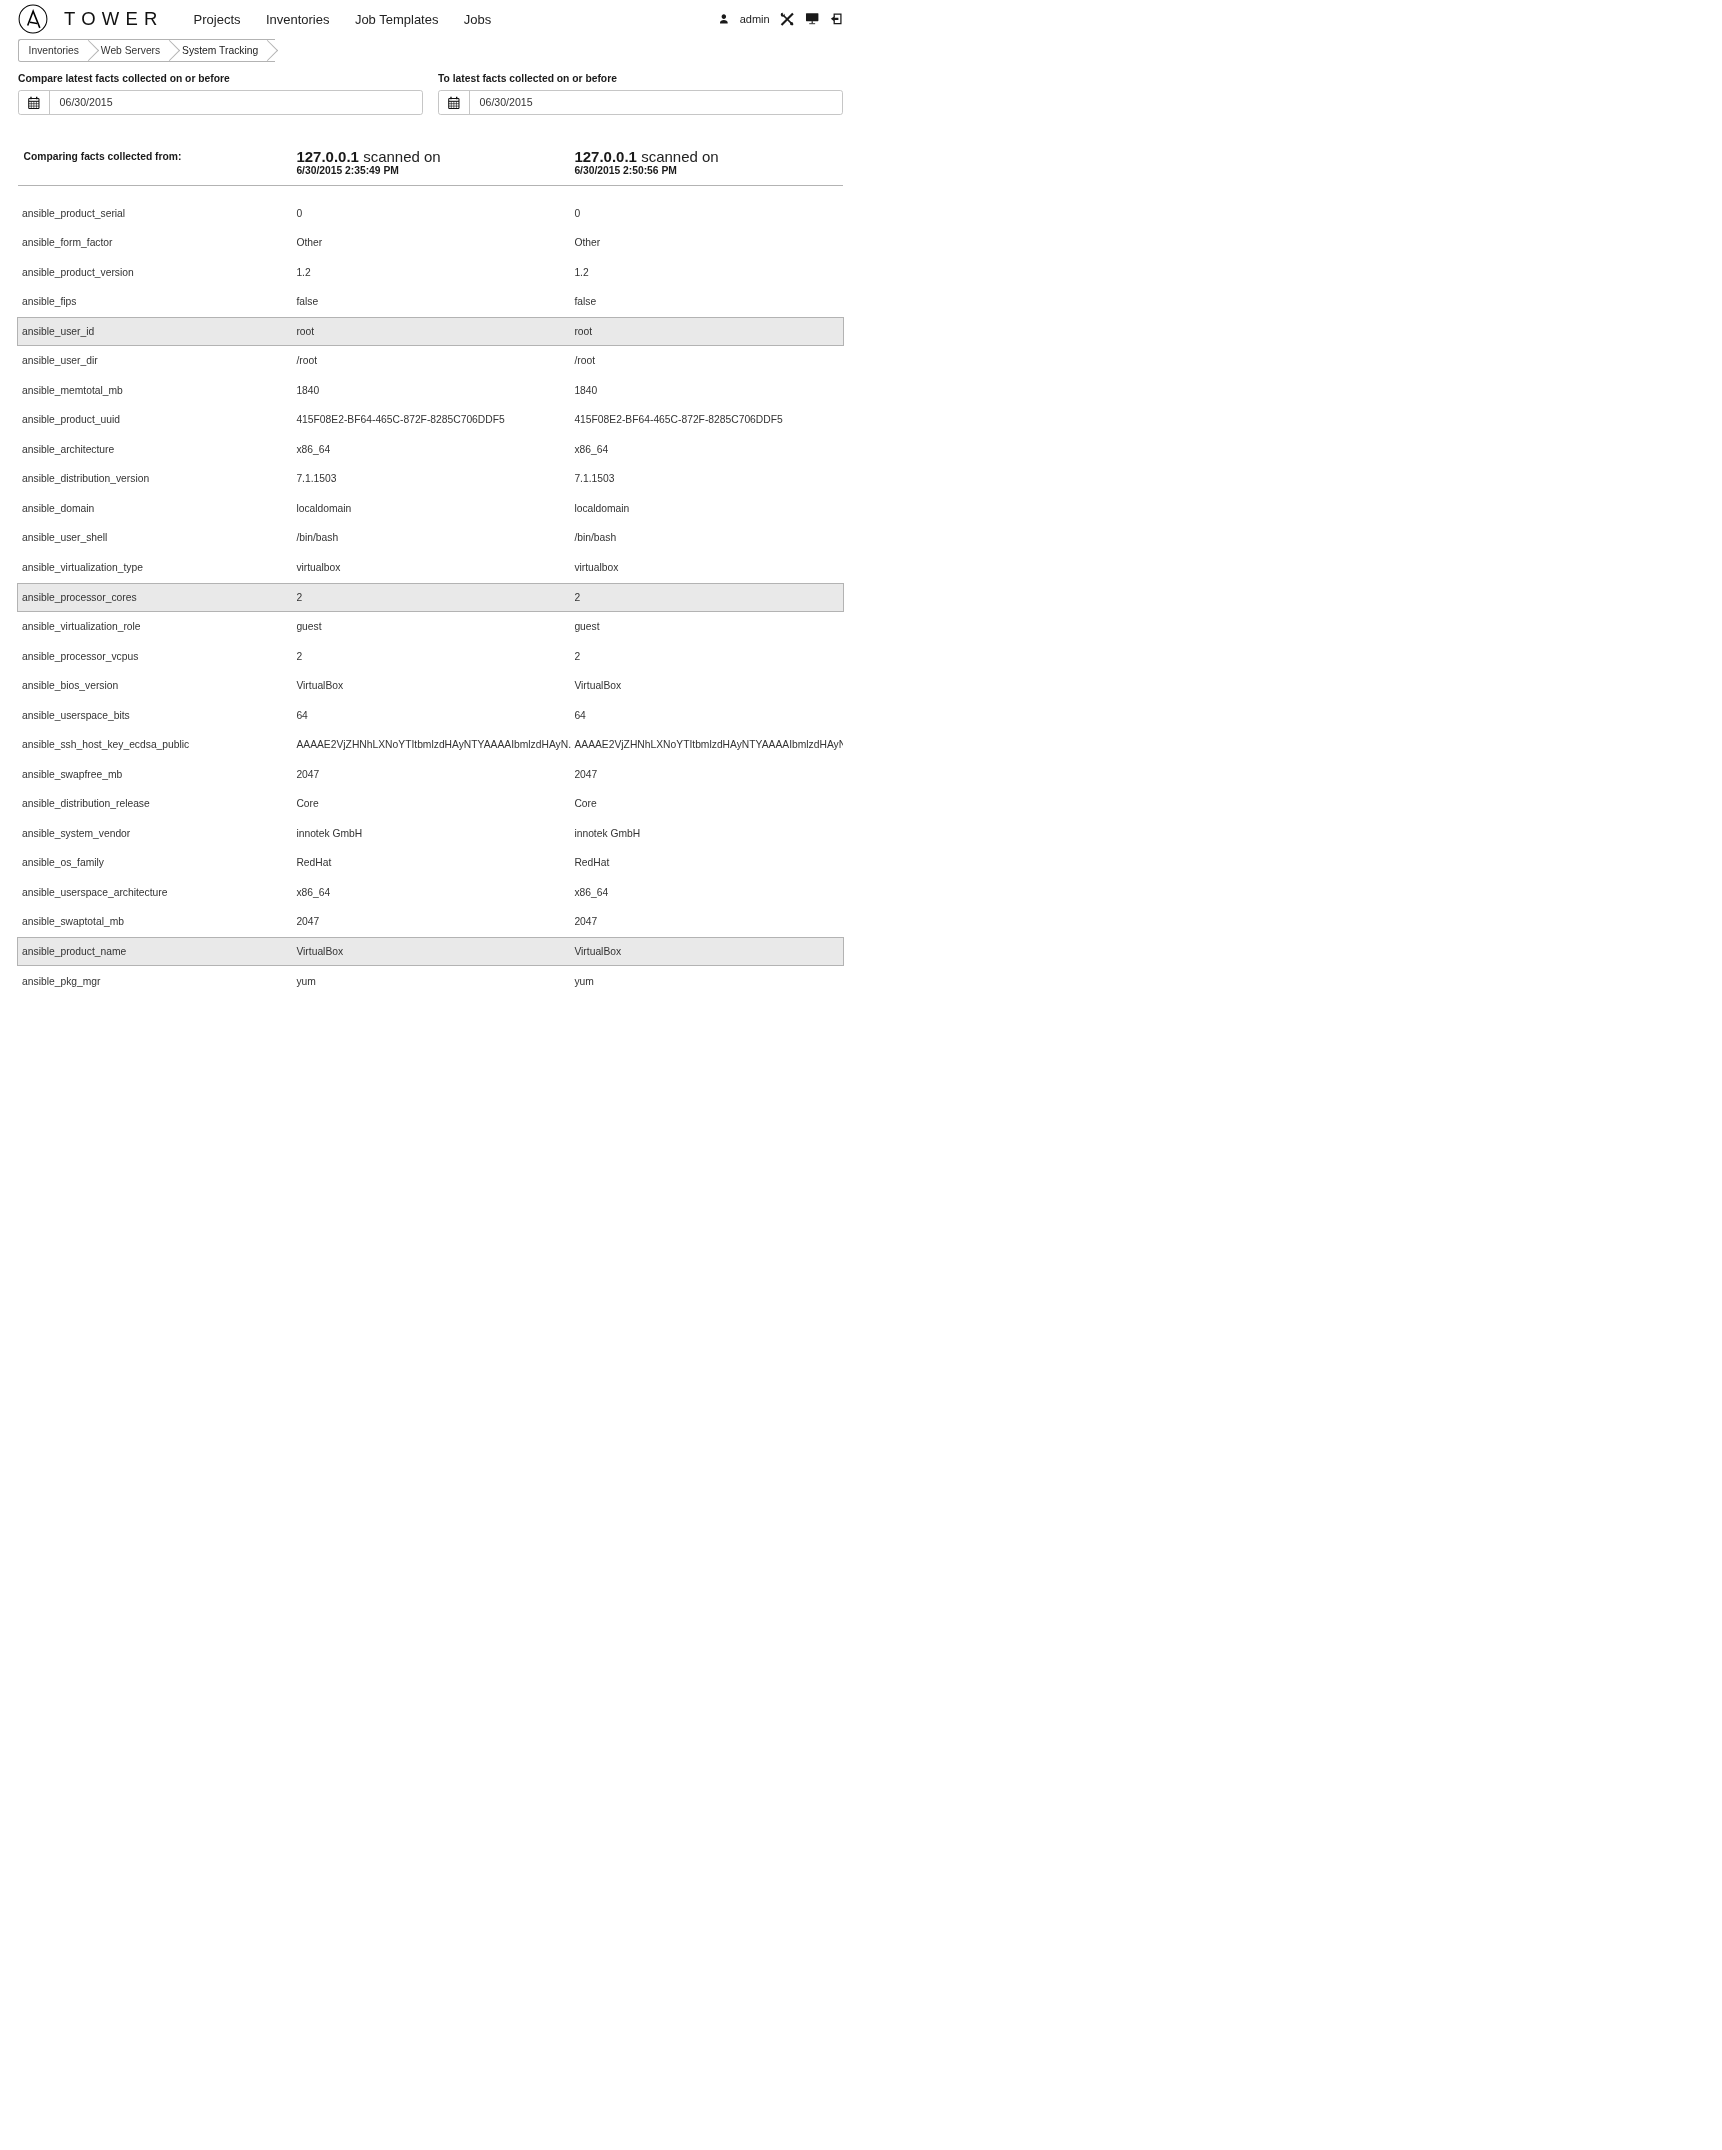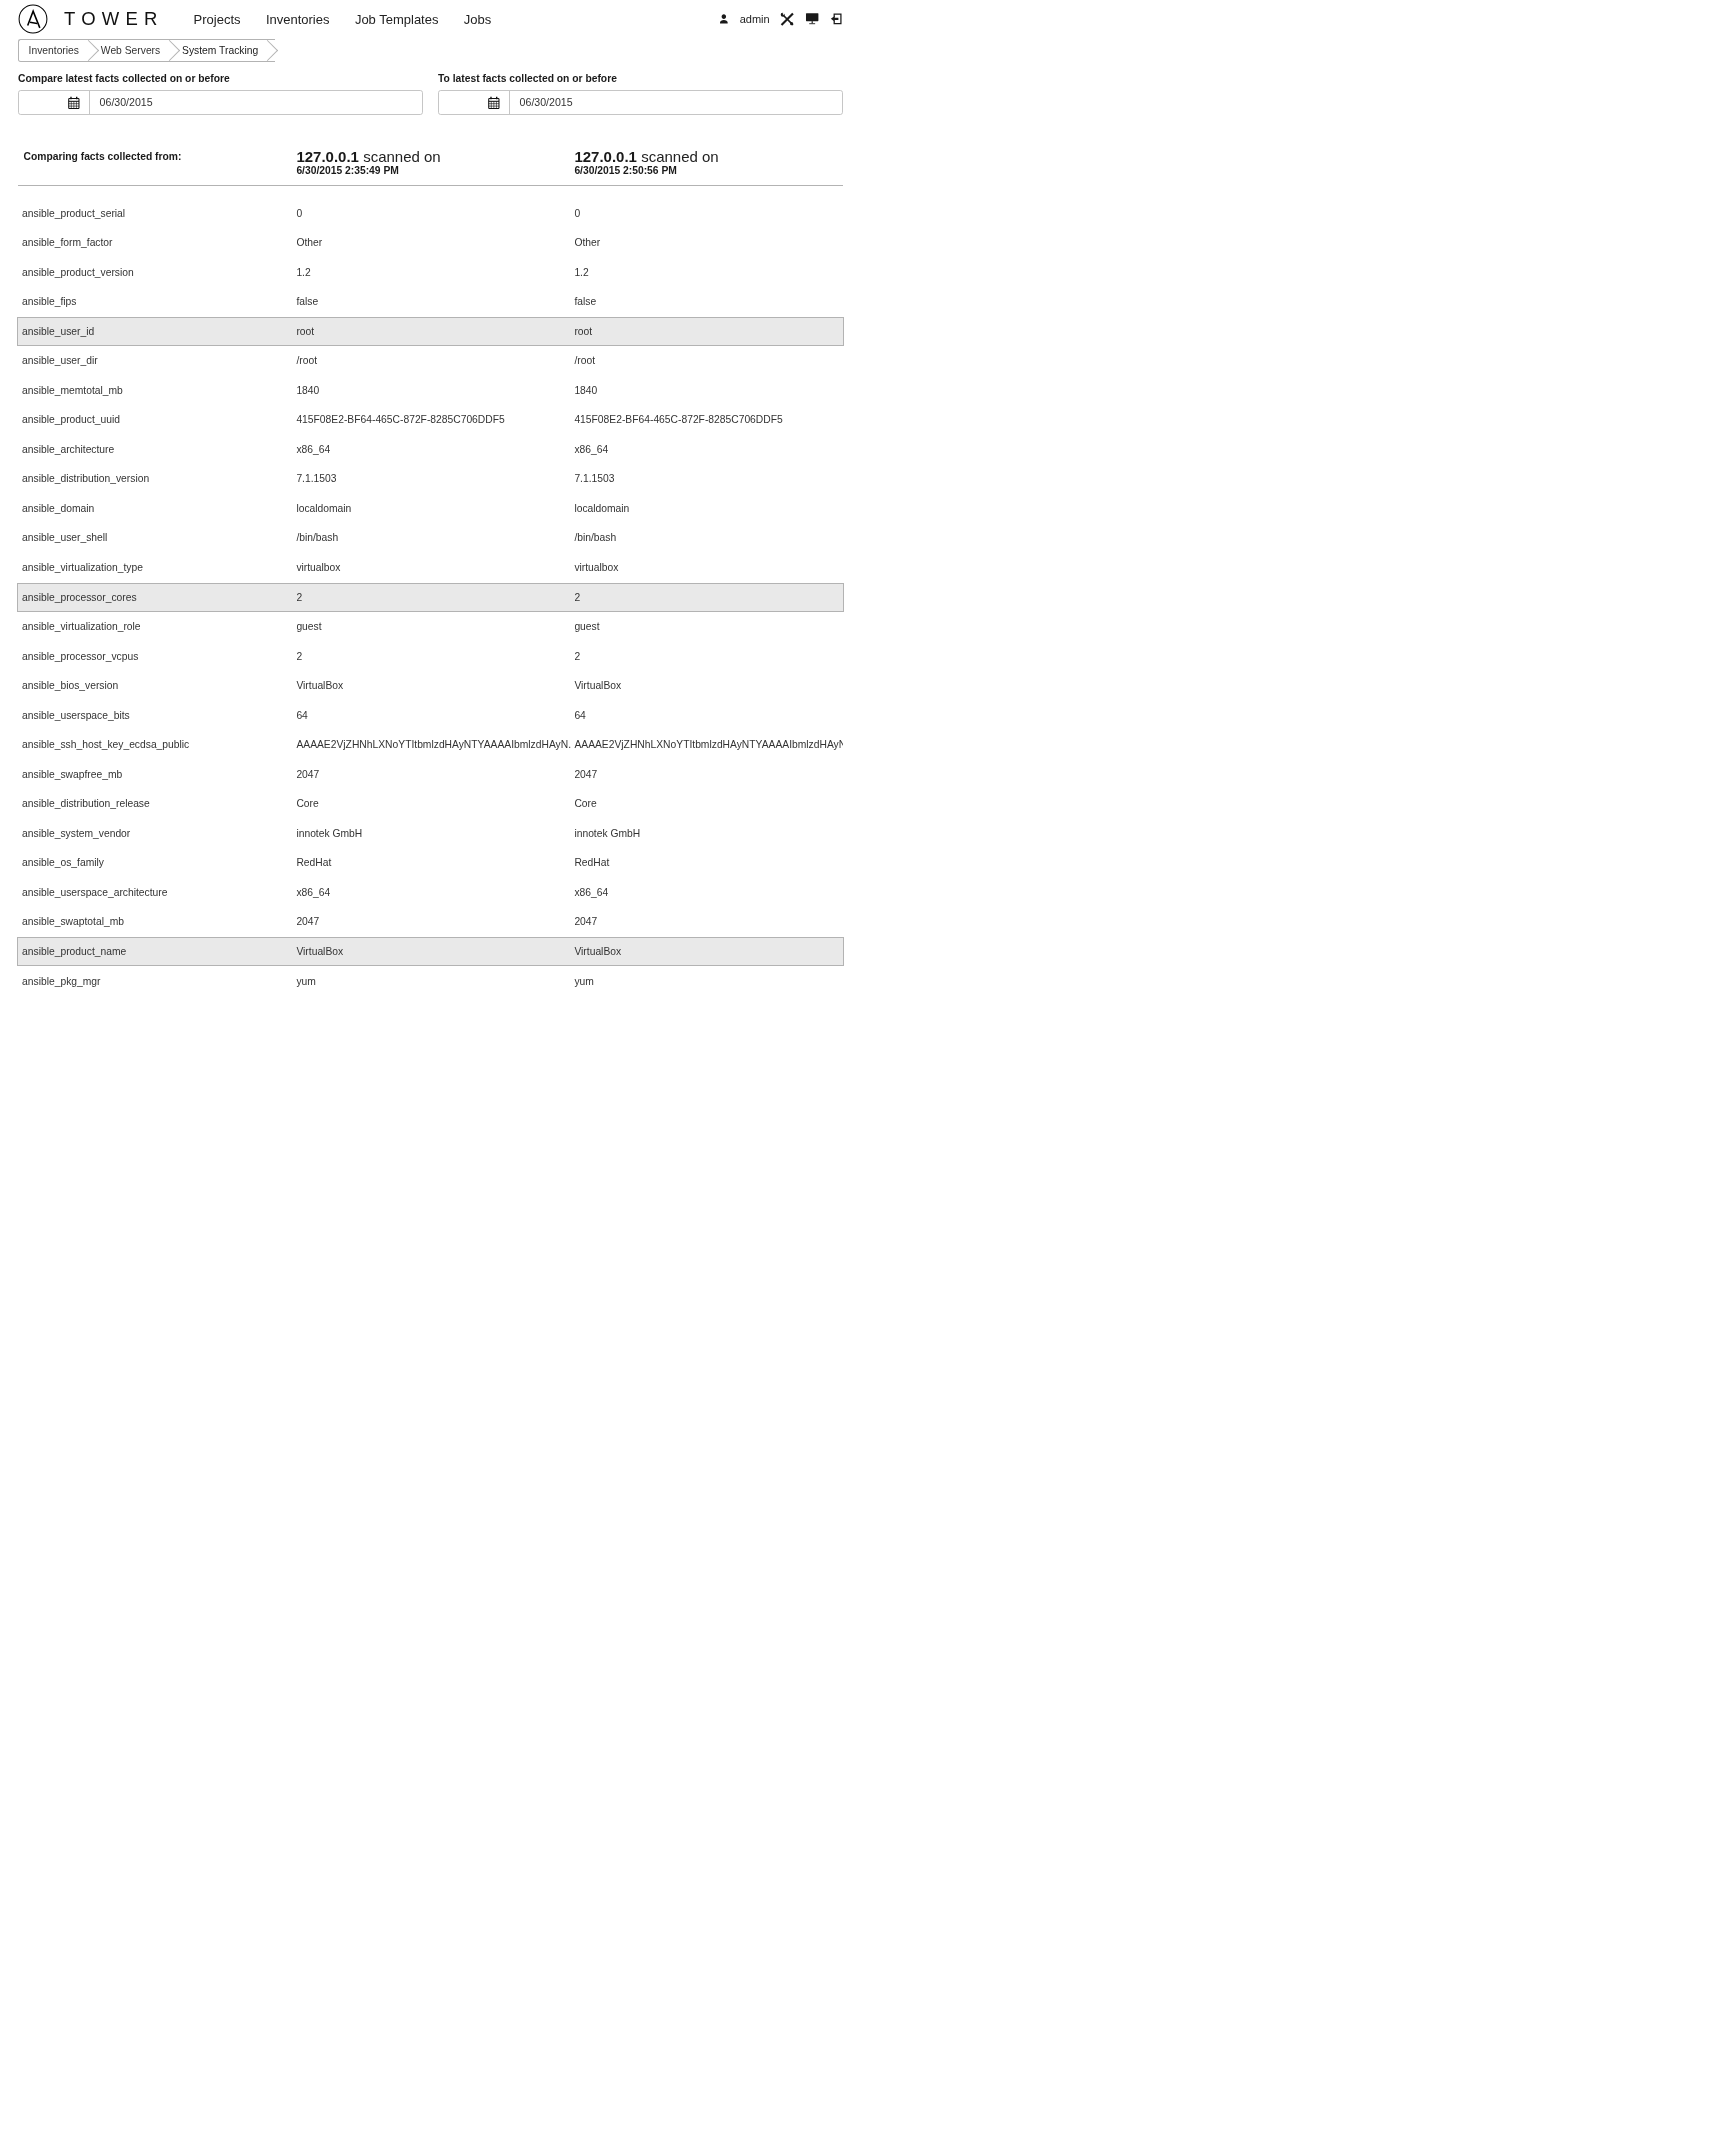--- a/index.html
+++ b/index.html
@@ -32,21 +32,21 @@
     width: 15px; height: 15px; flex: 0 0 15px;
     border-top: 0.7px solid #b3b3b3; border-right: 0.7px solid #b3b3b3;
     transform: rotate(45deg); margin: 0 -4.8px;
   }
 
   
   .filters { display: grid; grid-template-columns: 1fr 1fr; gap: 15px; margin-top: 10.3px; }
   .filter-label { font-weight: bold; font-size: 10.3px; color: #1a1a1a; margin-bottom: 6.2px; }
   .date-input {
     display: flex; align-items: stretch; height: 25px;
-    border: 0.7px solid #c6c6c6; border-radius: 2.7px; background: #fff; cursor: pointer; padding-left: 40px;
+    border: 0.7px solid #c6c6c6; border-radius: 2.7px; background: #fff; cursor: pointer;
   }
   .addon { width: 31px; display: flex; align-items: center; justify-content: center; border-right: 0.7px solid #c6c6c6; }
   .date-value { display: flex; align-items: center; padding-left: 9.6px; font-size: 10.6px; color: #333; }
 
   
   .tabs {
     display: flex; margin-top: 22px; height: 25px;
     border: 0.7px solid #b9b9b9; border-bottom: 1.4px solid #a5a5a5; border-radius: 2.7px;
     overflow: hidden;
   }

